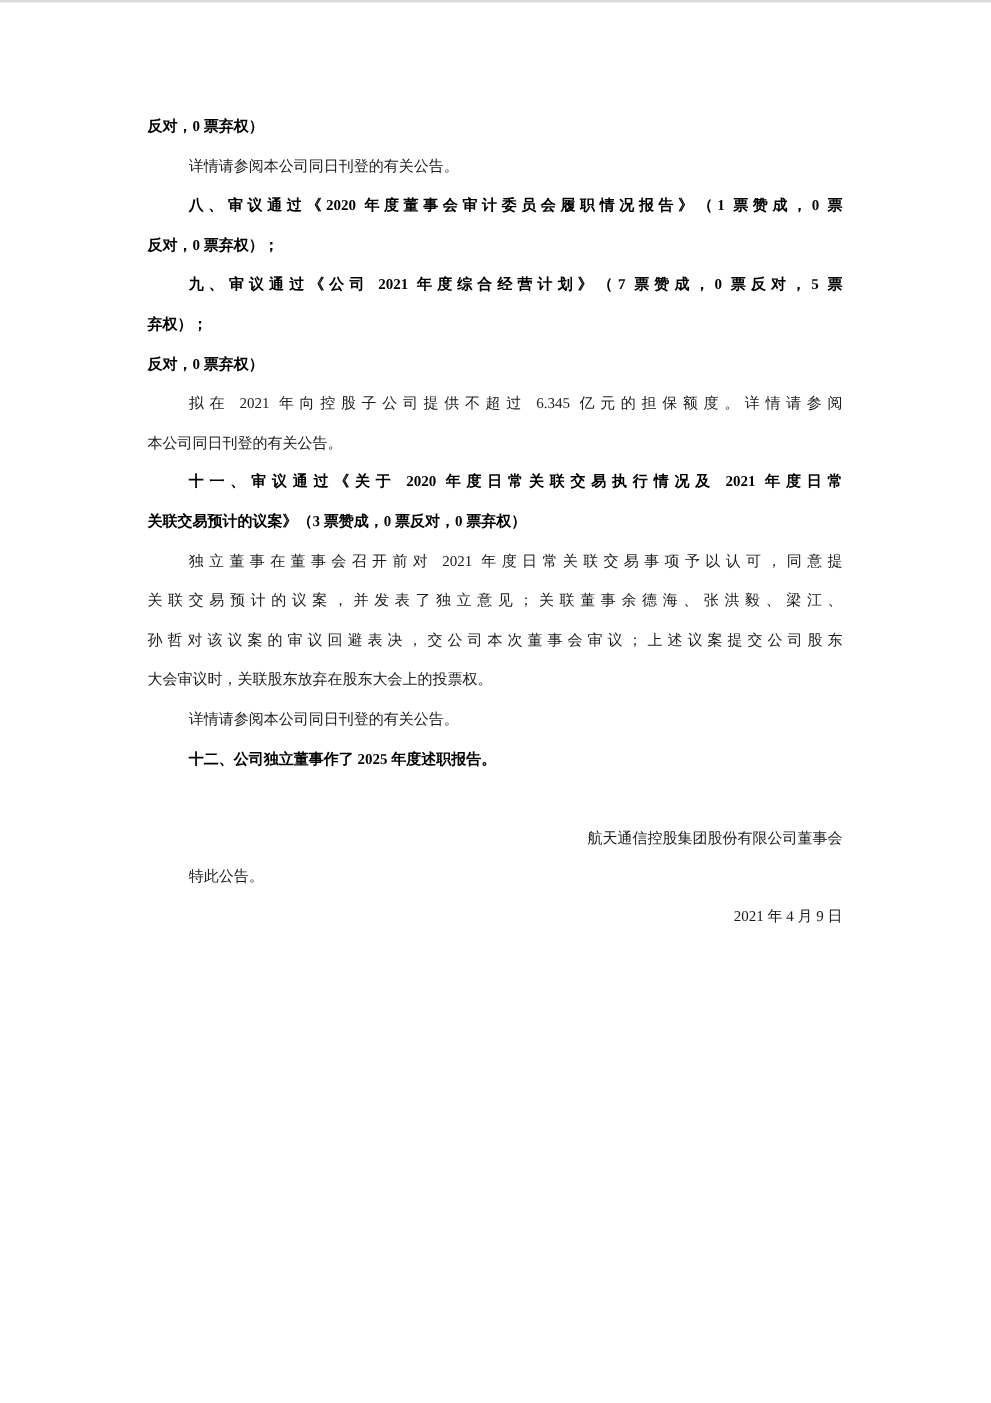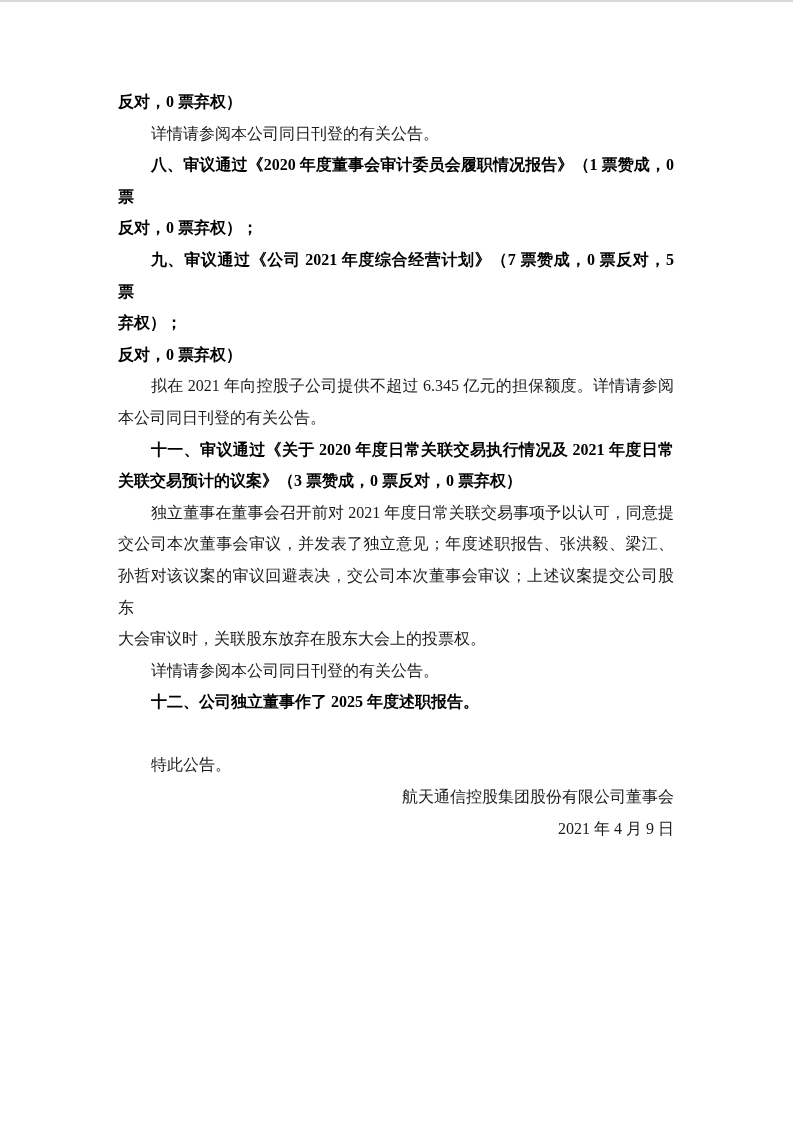--- a/index.html
+++ b/index.html
@@ -23,21 +23,21 @@
     left: 0;
     width: 100%;
     height: 2px;
     background: #d9d9d9;
   }
   .content {
     position: absolute;
     top: 86px;
     left: 118px;
     width: 556px;
-    font-size: 16px;
+    font-size: 12px;
     line-height: 31.6px;
     text-align: left;
   }
   .line {
     min-height: 31.6px;
     white-space: nowrap;
   }
   
   .line.fill {
     white-space: normal;
@@ -71,23 +71,23 @@
     <div class="line bold indent fill">八、审议通过《2020 年度董事会审计委员会履职情况报告》（1 票赞成，0 票</div>
     <div class="line bold">反对，0 票弃权）；</div>
     <div class="line bold indent fill">九、审议通过《公司 2021 年度综合经营计划》（7 票赞成，0 票反对，5 票</div>
     <div class="line bold">弃权）；</div>
     <div class="line bold">反对，0 票弃权）</div>
     <div class="line indent fill">拟在 2021 年向控股子公司提供不超过 6.345 亿元的担保额度。详情请参阅</div>
     <div class="line">本公司同日刊登的有关公告。</div>
     <div class="line bold indent fill">十一、审议通过《关于 2020 年度日常关联交易执行情况及 2021 年度日常</div>
     <div class="line bold">关联交易预计的议案》（3 票赞成，0 票反对，0 票弃权）</div>
     <div class="line indent fill">独立董事在董事会召开前对 2021 年度日常关联交易事项予以认可，同意提</div>
-    <div class="line fill">交公司本次董事会审议，并发表了独立意见；年度述职报告、张洪毅、梁江、</div>
+    <div class="line fill">关联交易预计的议案，并发表了独立意见；关联董事余德海、张洪毅、梁江、</div>
     <div class="line fill">孙哲对该议案的审议回避表决，交公司本次董事会审议；上述议案提交公司股东</div>
     <div class="line">大会审议时，关联股东放弃在股东大会上的投票权。</div>
     <div class="line indent">详情请参阅本公司同日刊登的有关公告。</div>
     <div class="line bold indent">十二、公司独立董事作了 2025 年度述职报告。</div>
     <div class="line blank"></div>
+    <div class="line right">航天通信控股集团股份有限公司董事会</div>
     <div class="line indent">特此公告。</div>
-    <div class="line right">航天通信控股集团股份有限公司董事会</div>
     <div class="line right">2021 年 4 月 9 日</div>
   </div>
 </div>
 
 </body></html>

